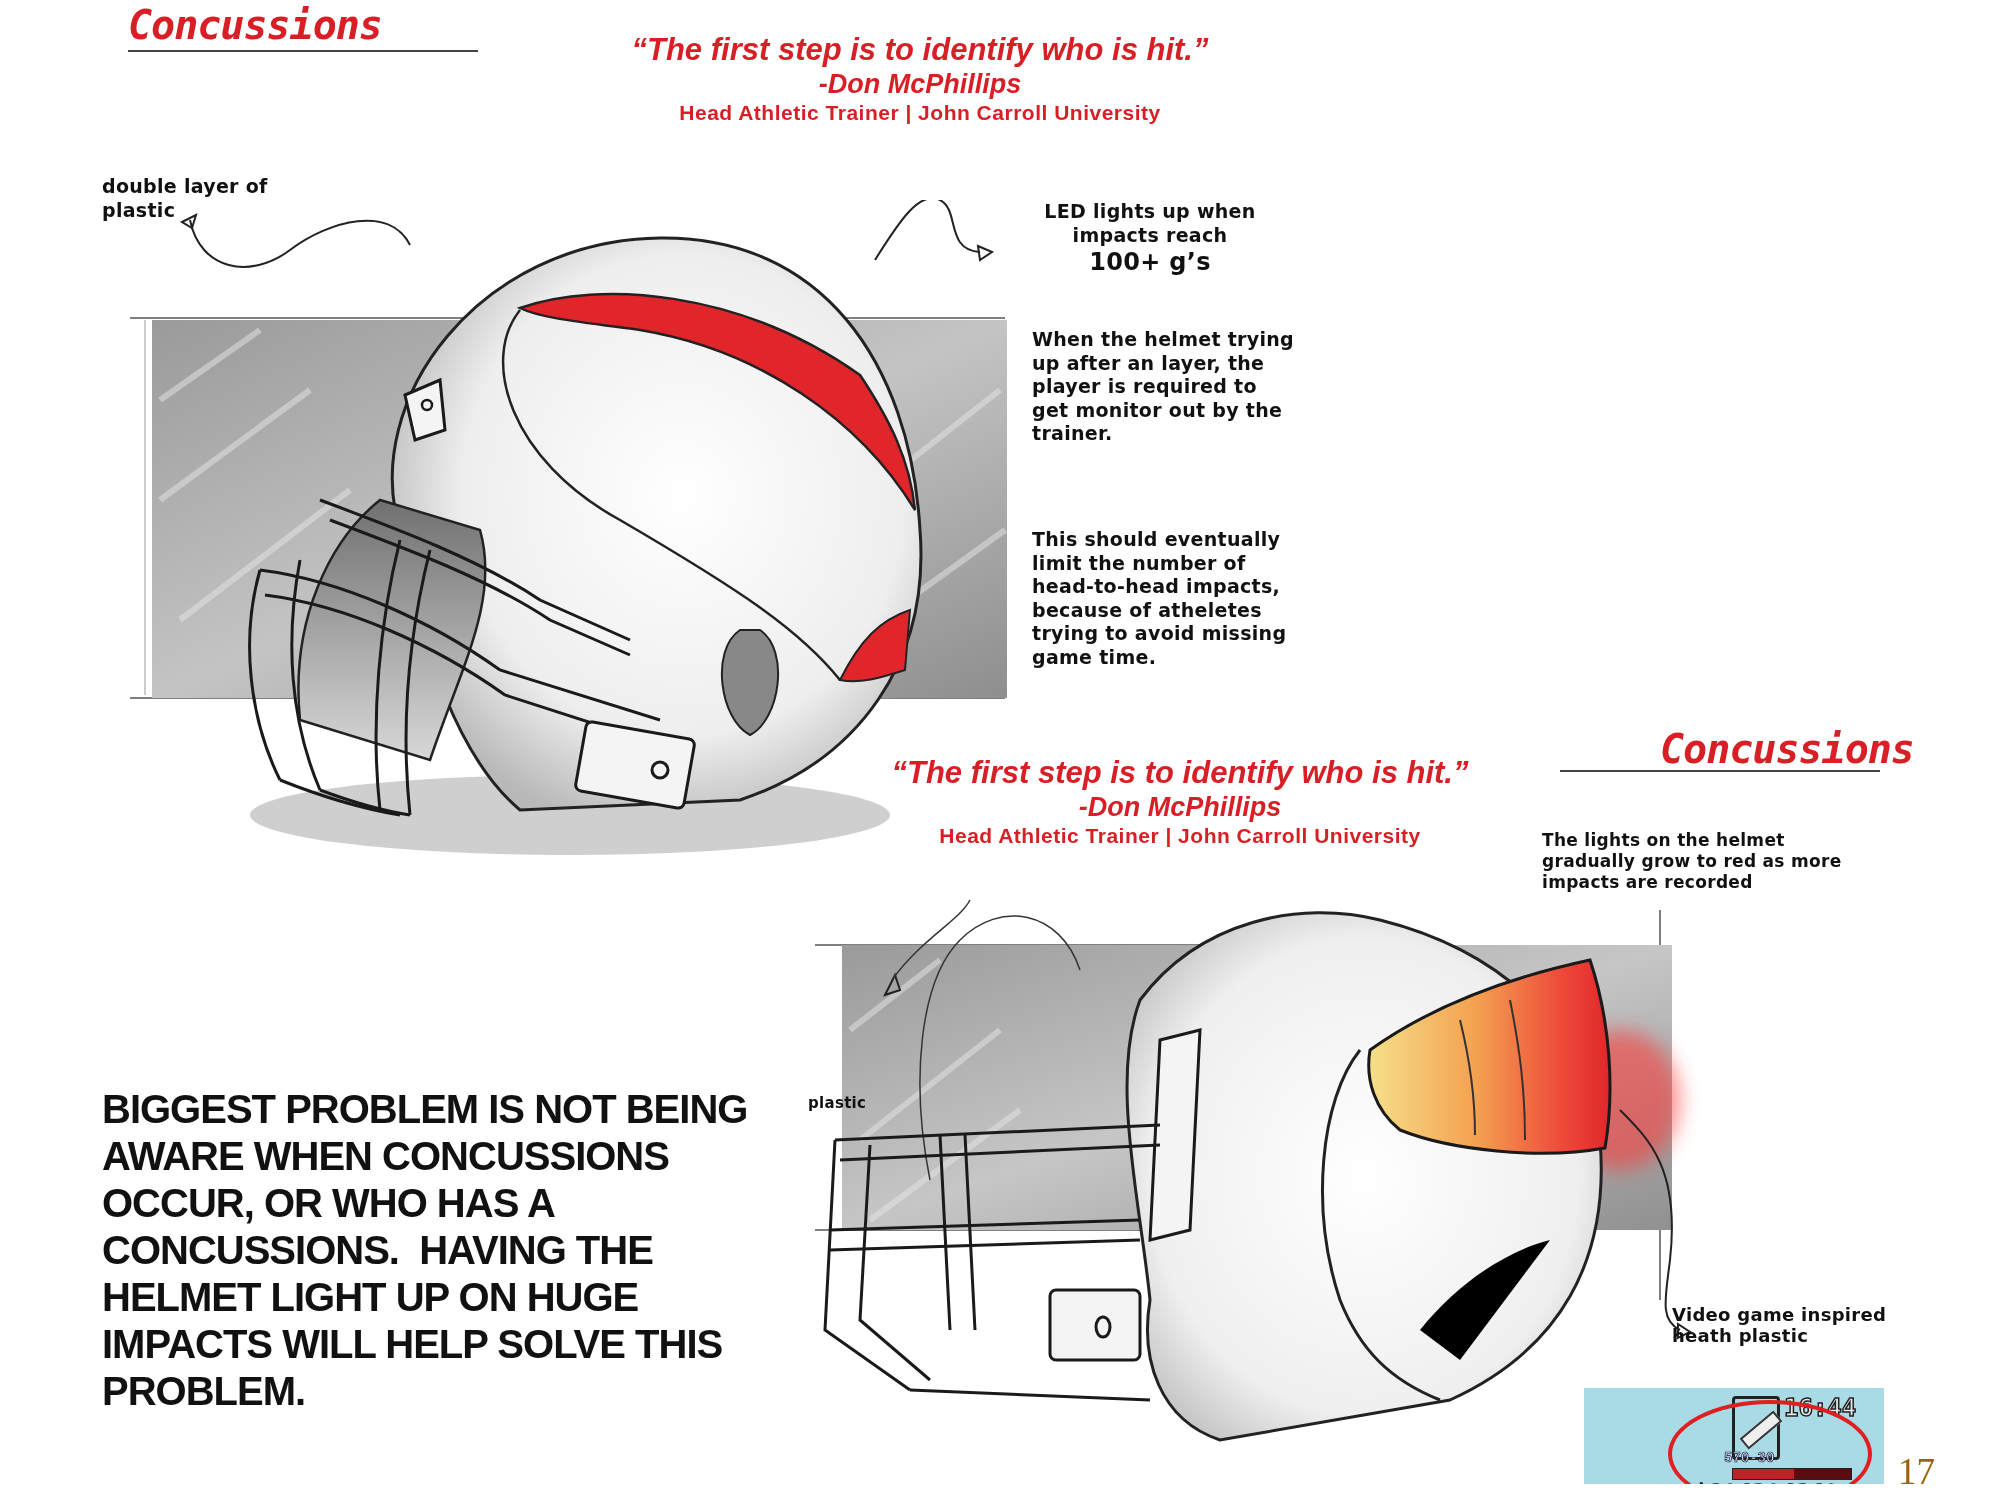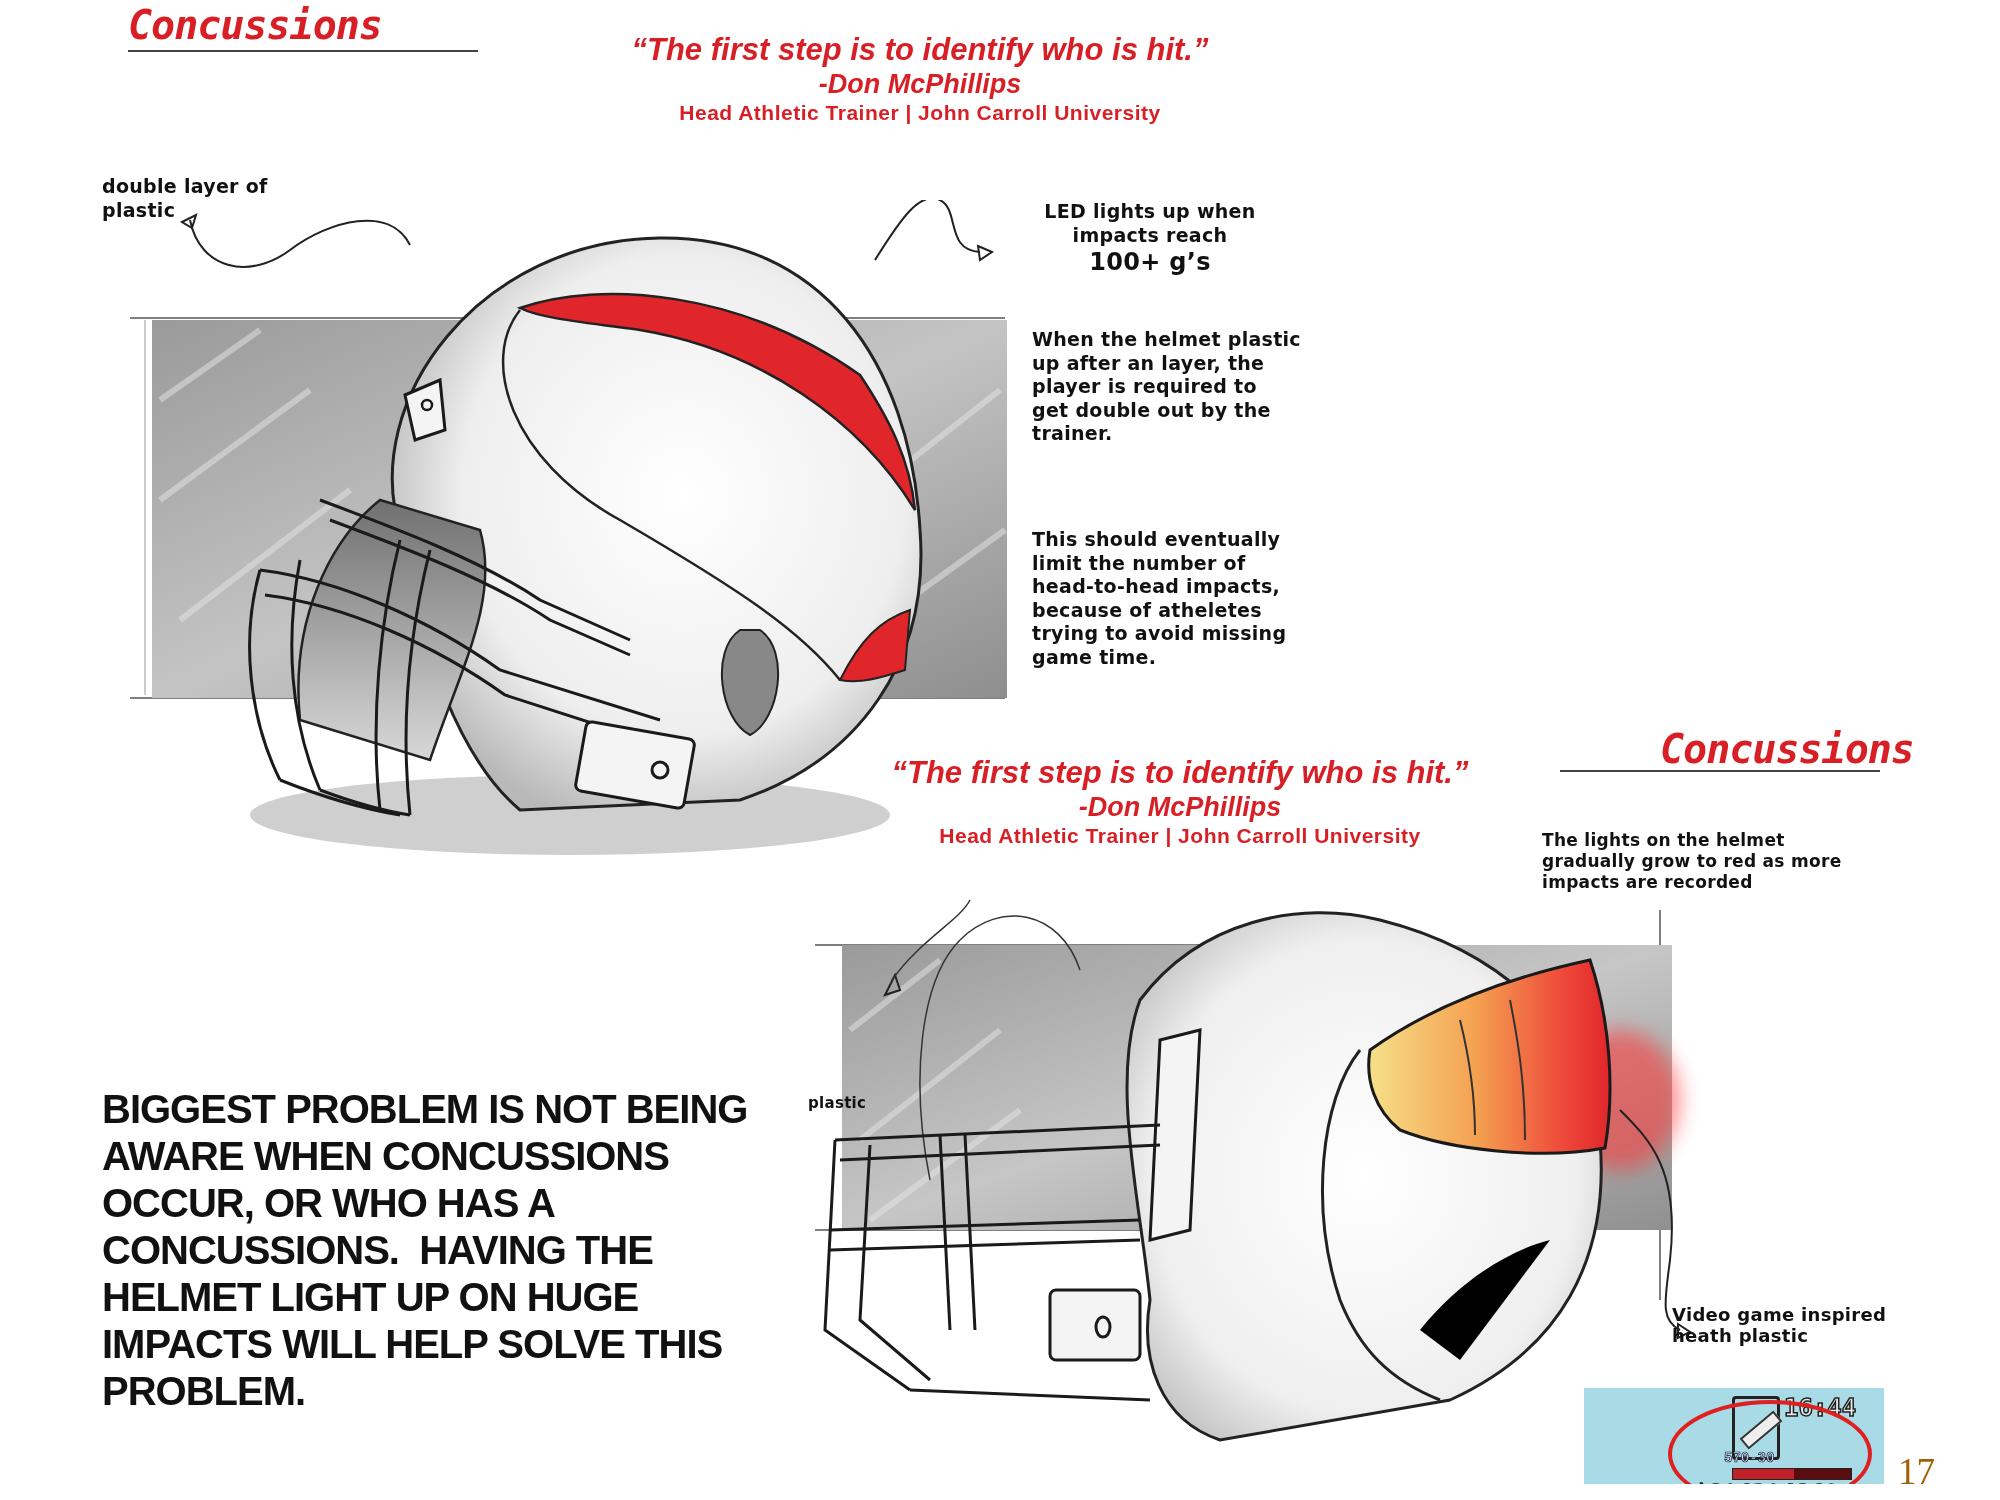--- a/index.html
+++ b/index.html
@@ -102,24 +102,24 @@
   <div>plastic</div>
 </div>
 
 <div class="abs note" style="left:1030px; top:200px; width:240px; text-align:center;">
   <div>LED lights up when</div>
   <div>impacts reach</div>
   <div style="font-size:24px; line-height:30px;">100+ g’s</div>
 </div>
 
 <div class="abs note" style="left:1032px; top:328px;">
-  <div>When the helmet plastic</div>
+  <div>When the helmet trying</div>
   <div>up after an layer, the</div>
   <div>player is required to</div>
-  <div>get double out by the</div>
+  <div>get monitor out by the</div>
   <div>trainer.</div>
 </div>
 
 <div class="abs note" style="left:1032px; top:528px;">
   <div>This should eventually</div>
   <div>limit the number of</div>
   <div>head-to-head impacts,</div>
   <div>because of atheletes</div>
   <div>trying to avoid missing</div>
   <div>game time.</div>

